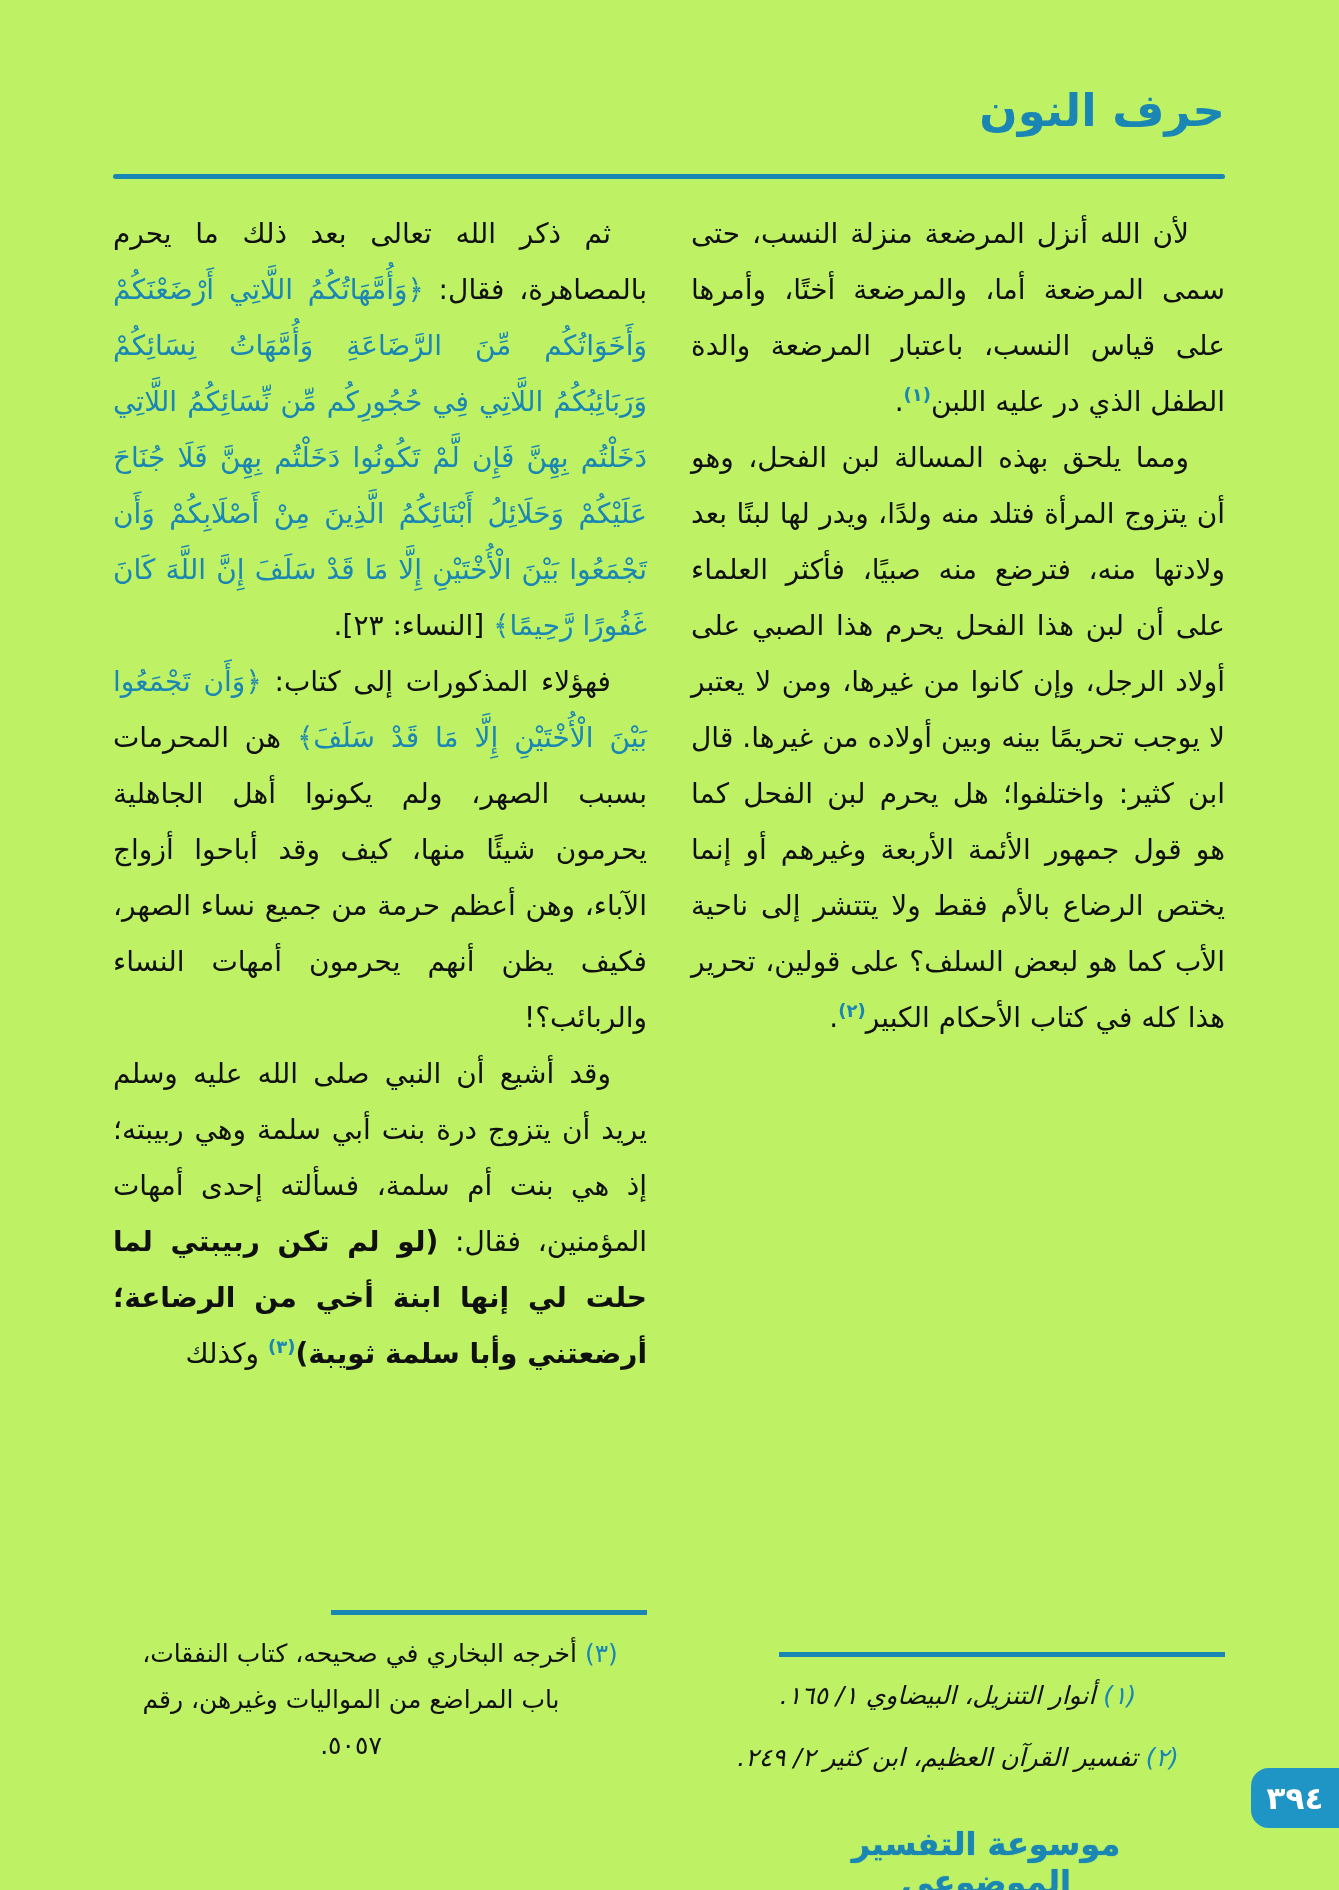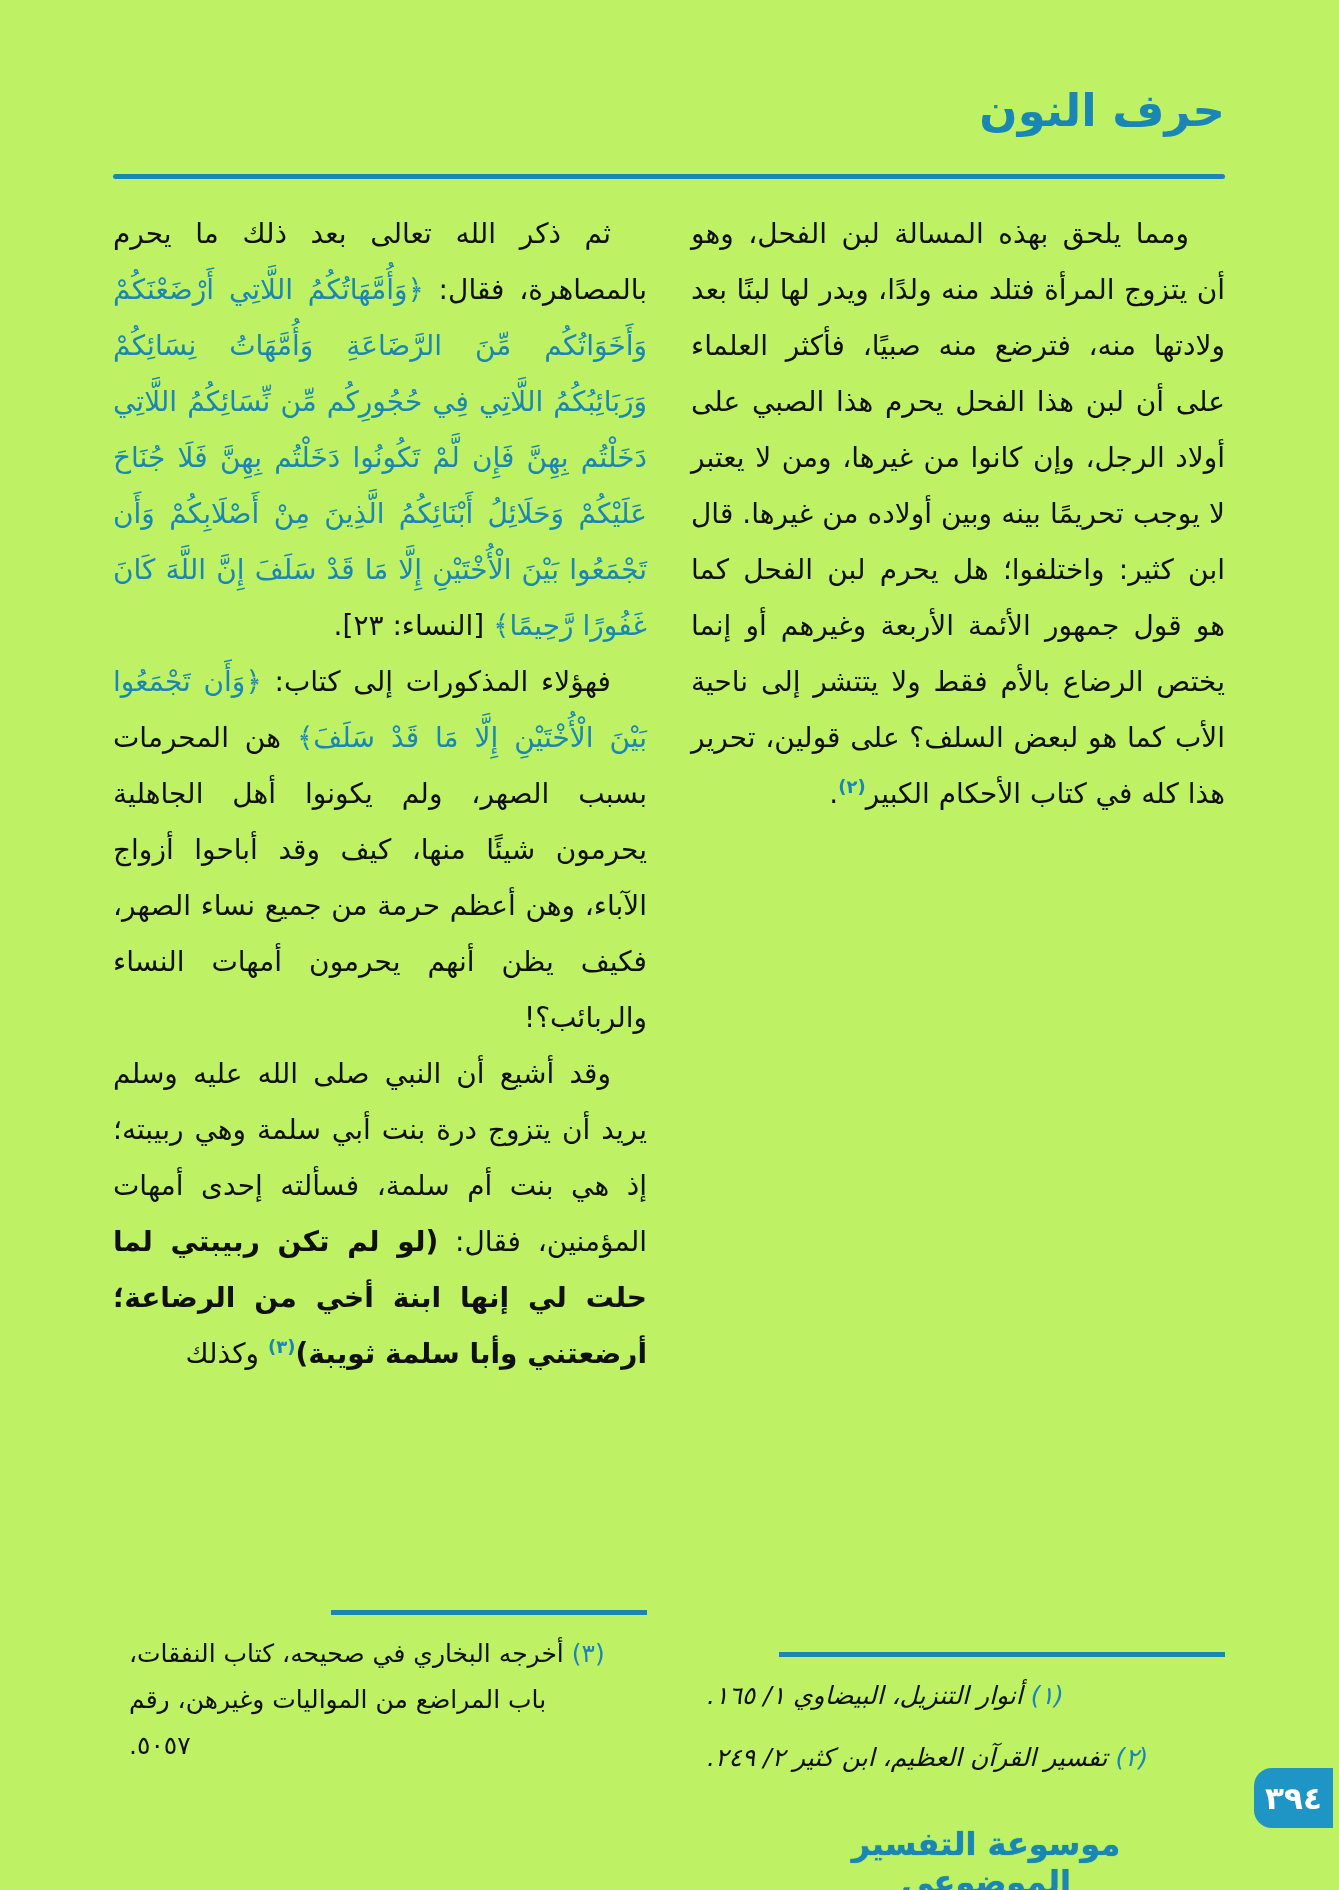--- a/index.html
+++ b/index.html
@@ -75,21 +75,21 @@
     height:5px;
     background:#1a86b4;
     margin-bottom:14px;
   }
   .fn-rule-right{width:446px;}
   .fn-rule-left{width:316px;}
   .fn-line{
     margin:16px;
     padding-right:58px;
     text-indent:-58px;
-    text-align:left;
+    text-align:center;
     color:#101010;
   }
   .fn-marker{color:#1a86b4;}
   .footer-logo{
     position:absolute;
     top:1825px;left:818px;
     width:336px;
     text-align:center;
     color:#1a86b4;
     line-height:1.2;
@@ -99,22 +99,22 @@
     font-weight:bold;
     text-shadow:0 0 1px #1a86b4;
   }
   .footer-logo-line2{
     font-size:16px;
     font-weight:bold;
     margin-top:4px;
   }
   .page-badge{
     position:absolute;
-    top:1768px;right:6px;
-    width:79px;height:60px;
+    top:1768px;right:0;
+    width:88px;height:60px;
     background:#1e95c4;
     border-radius:18px 0 0 18px;
     color:#ffffff;
     font-size:31px;
     font-weight:bold;
     text-align:center;
     line-height:60px;
   }
 </style>
 </head>
@@ -122,20 +122,21 @@
 
 <div class="page">
 
   <div class="chapter-title">حرف النون</div>
 
   <div class="header-rule"></div>
 
   <div class="columns">
 
     <section class="col">
+      <p class="body-p"><span>لأن الله أنزل المرضعة منزلة النسب، حتى سمى المرضعة أما، والمرضعة أختًا، وأمرها على قياس النسب، باعتبار المرضعة والدة الطفل الذي در عليه اللبن</span><sup class="fnref">(١)</sup><span>.</span></p>
       <p class="body-p"><span>ومما يلحق بهذه المسالة لبن الفحل، وهو أن يتزوج المرأة فتلد منه ولدًا، ويدر لها لبنًا بعد ولادتها منه، فترضع منه صبيًا، فأكثر العلماء على أن لبن هذا الفحل يحرم هذا الصبي على أولاد الرجل، وإن كانوا من غيرها، ومن لا يعتبر لا يوجب تحريمًا بينه وبين أولاده من غيرها. قال ابن كثير: واختلفوا؛ هل يحرم لبن الفحل كما هو قول جمهور الأئمة الأربعة وغيرهم أو إنما يختص الرضاع بالأم فقط ولا يتتشر إلى ناحية الأب كما هو لبعض السلف؟ على قولين، تحرير هذا كله في كتاب الأحكام الكبير</span><sup class="fnref">(٢)</sup><span>.</span></p>
 
       <div class="fn-area fn-area-right">
         <div class="fn-rule fn-rule-right"></div>
         <p class="fn-line"><span class="fn-marker">(١)</span> <span>أنوار التنزيل، البيضاوي ١/ ١٦٥.</span></p>
         <p class="fn-line"><span class="fn-marker">(٢)</span> <span>تفسير القرآن العظيم، ابن كثير ٢/ ٢٤٩.</span></p>
       </div>
     </section>
 
     <section class="col">

